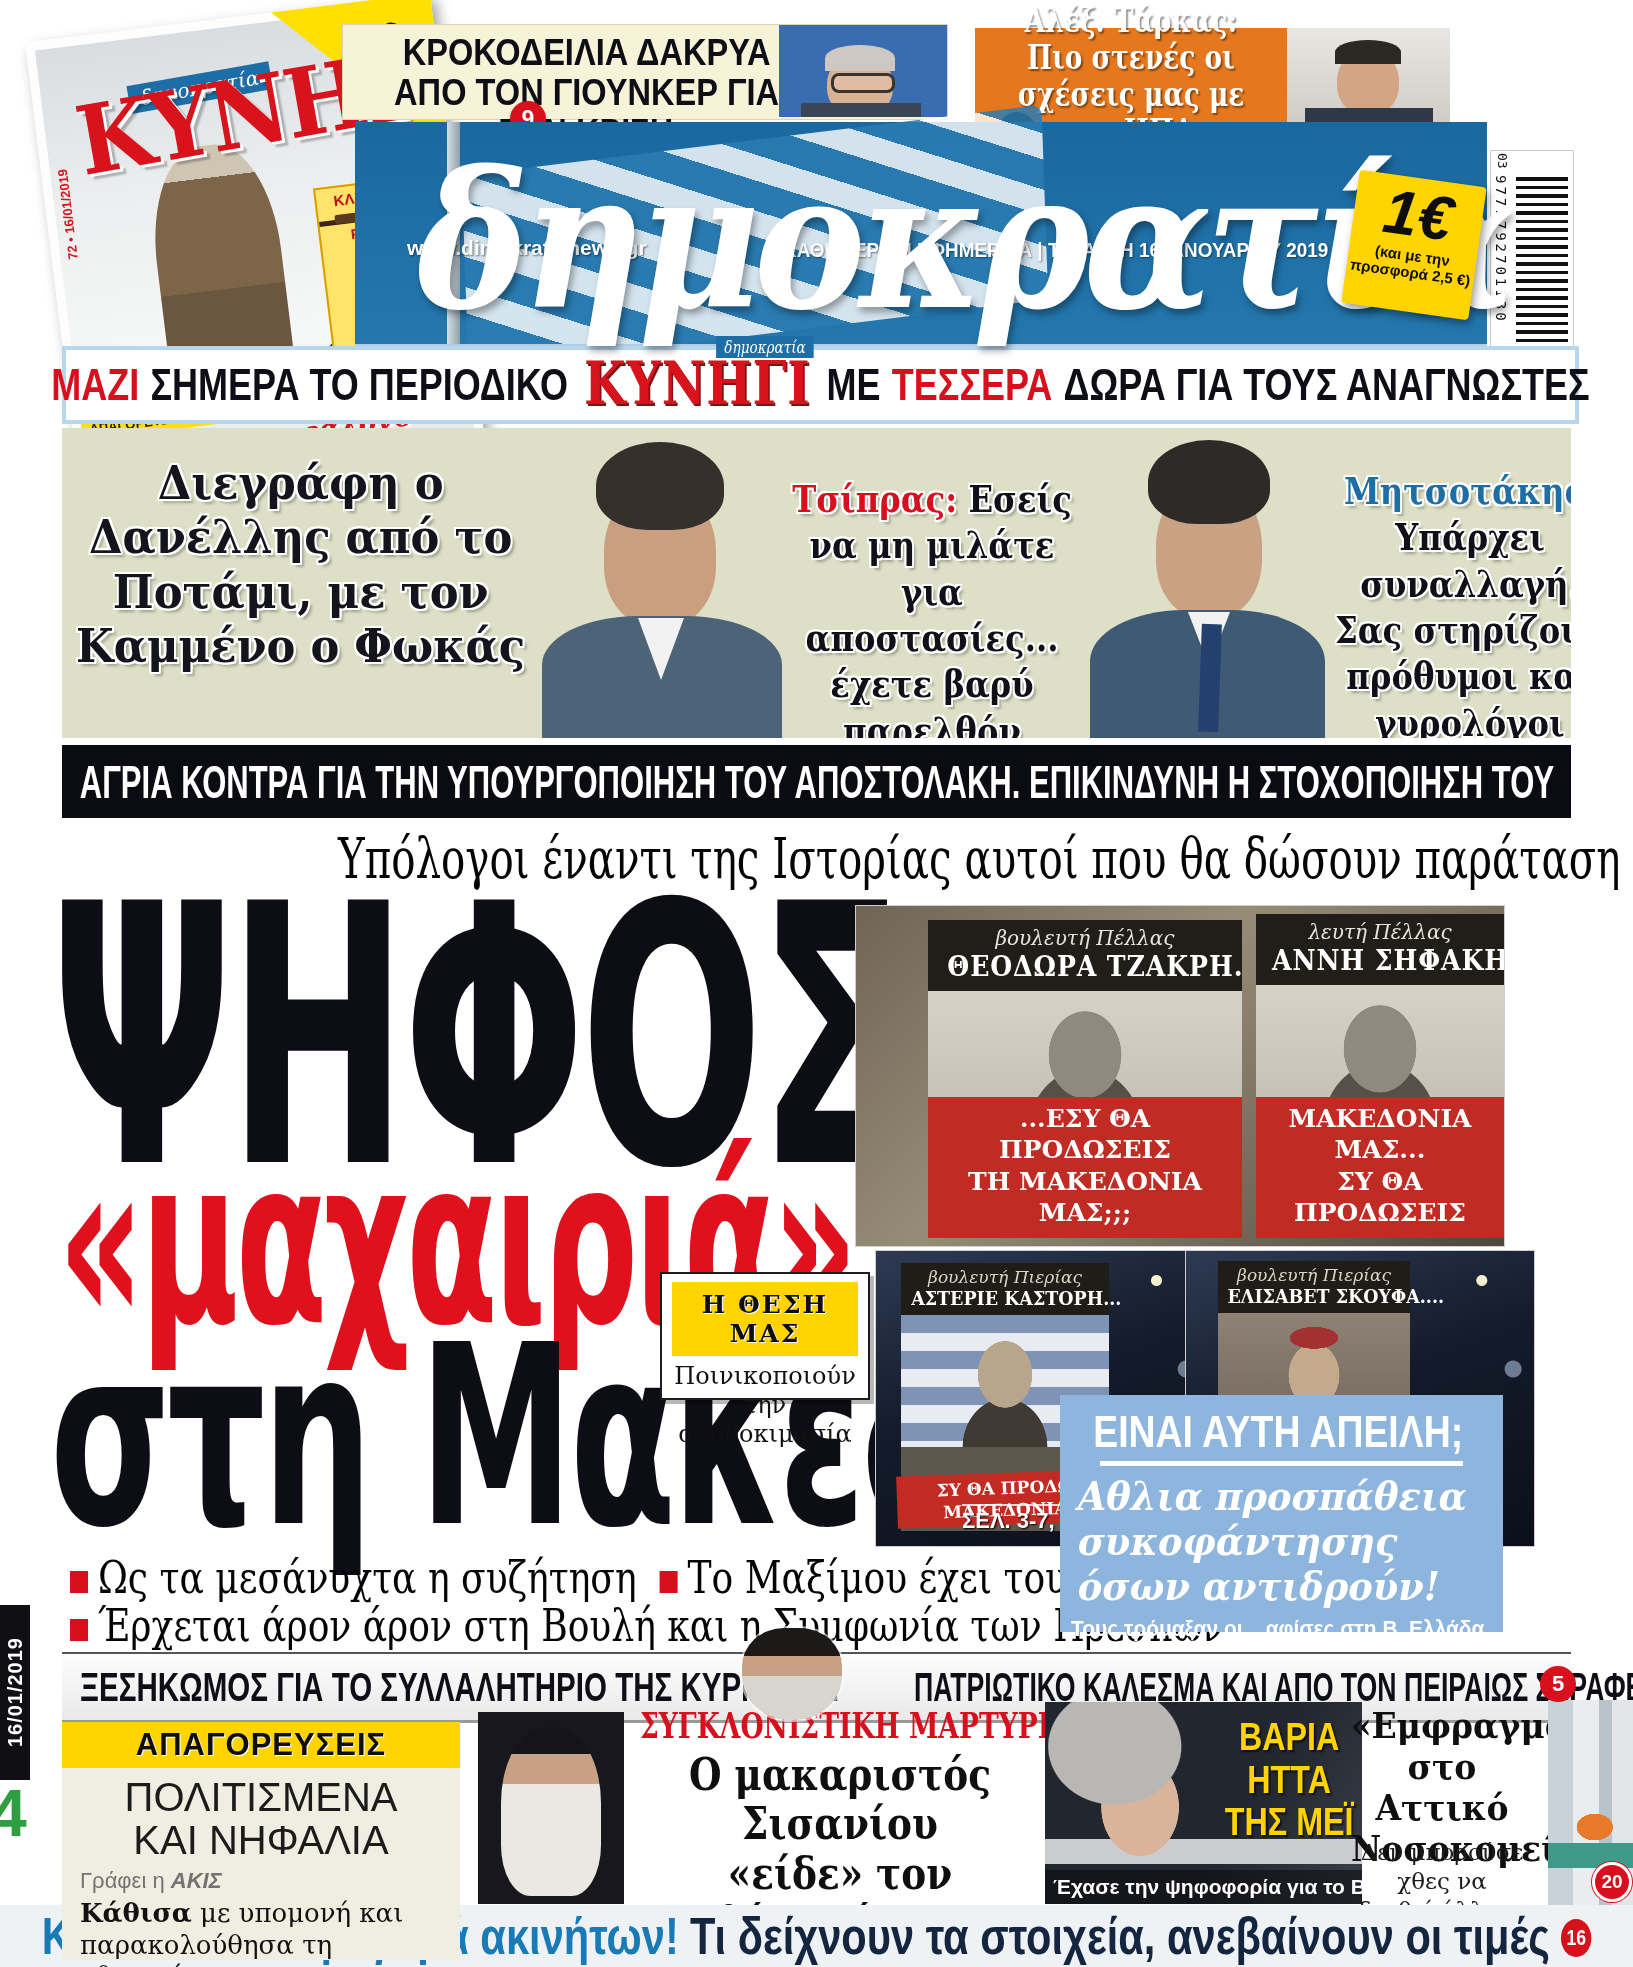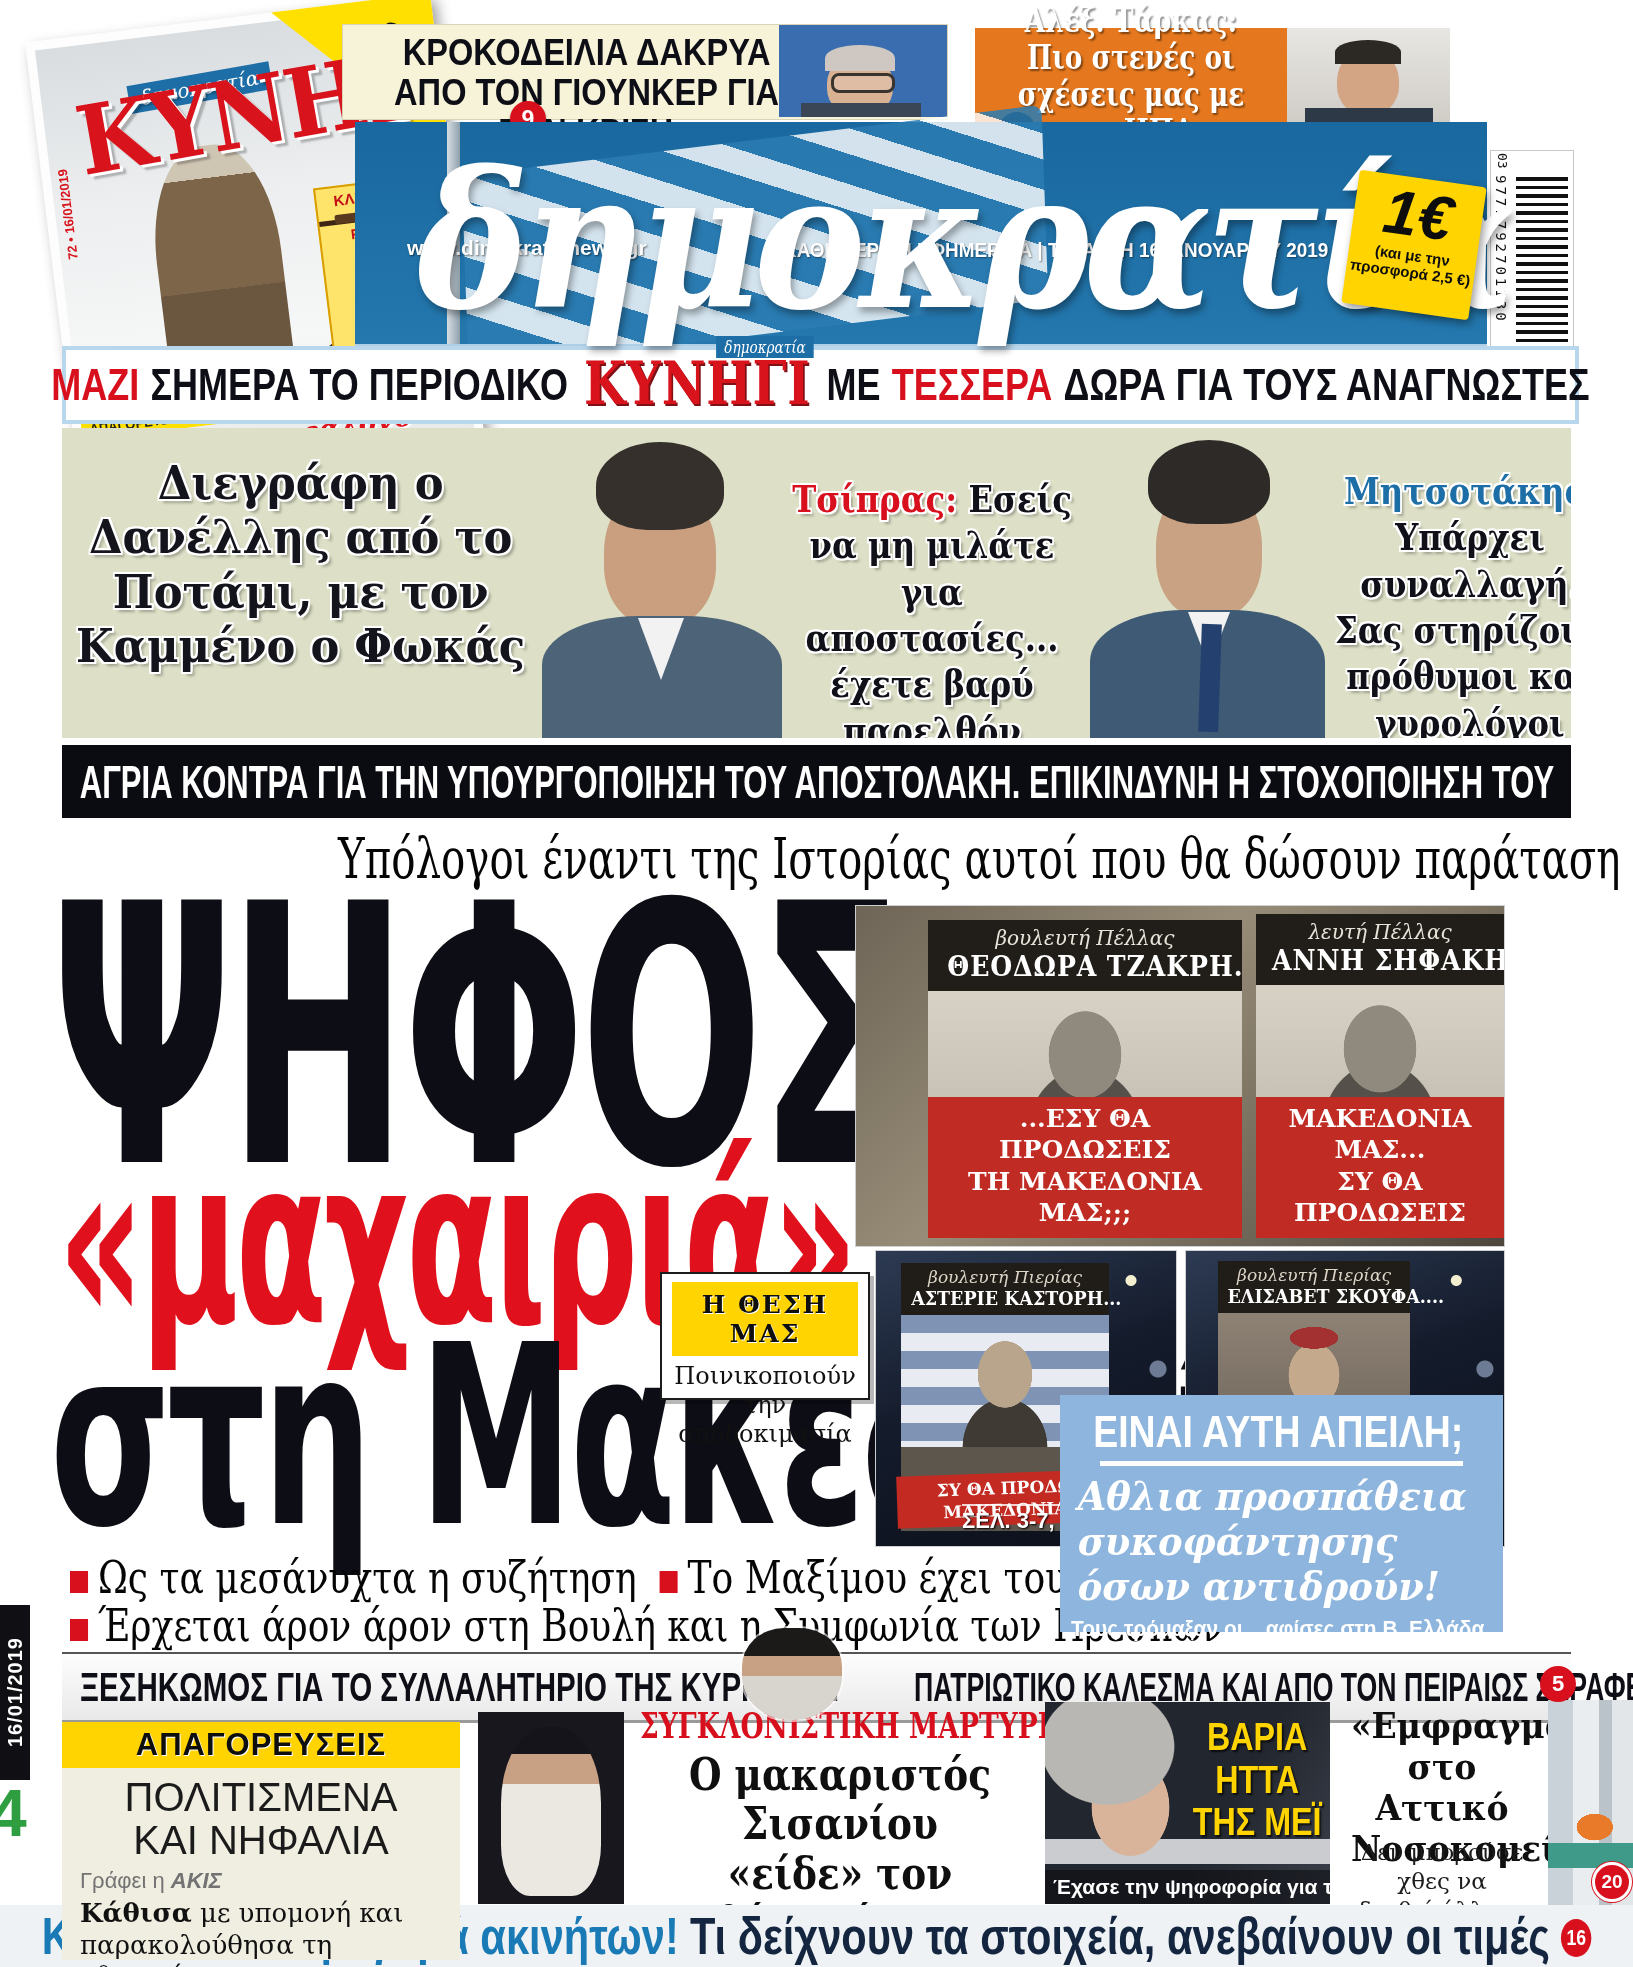--- a/index.html
+++ b/index.html
@@ -145,21 +145,21 @@
   .poster-face{height:152px;
       background:radial-gradient(ellipse 60px 72px at 50% 42%,#8f897e 0 60%,rgba(0,0,0,0) 61%),
                  radial-gradient(ellipse 95px 110px at 50% 95%,#55514a 0 60%,rgba(0,0,0,0) 61%),
                  linear-gradient(#d8d2c6,#c2bcb0);}
   .poster-strip{position:absolute;left:0;right:0;bottom:0;background:#c02b24;color:#fff;text-align:center;
       font-family:"DejaVu Serif",serif;font-weight:bold;font-size:25px;line-height:1.25;padding:6px 2px 10px;}
   .photo-night{overflow:hidden;border:1px solid #cfcfcf;
       background:radial-gradient(circle at 85% 10%,rgba(255,250,215,.95) 0 5px,rgba(0,0,0,0) 6px),
                  radial-gradient(circle at 62% 6%,rgba(255,250,215,.85) 0 4px,rgba(0,0,0,0) 5px),
                  radial-gradient(circle at 94% 40%,rgba(200,220,255,.5) 0 8px,rgba(0,0,0,0) 9px),
-                 linear-gradient(160deg,#2d3b53 0%,#141b2b 45%,#0b0f19 100%);}
+                 linear-gradient(160deg,#2d3b53 0%,#141b2b 45%,#0b0f19 100%);padding-left:30px;}
   .n1{left:875px;top:1250px;width:300px;height:295px;}
   .n2{left:1185px;top:1250px;width:318px;height:295px;}
   .mini-poster{position:absolute;background:#5d564c;}
   .mp1{left:25px;top:12px;width:208px;height:268px;}
   .mp2{left:32px;top:10px;width:192px;height:278px;}
   .mp-top{background:rgba(25,23,20,.9);padding:4px 2px 6px;text-align:center;}
   .mp-label{color:#ddd6c8;font-family:"DejaVu Serif",serif;font-style:italic;font-size:17px;}
   .mp-name{color:#fff;font-family:"DejaVu Serif",serif;font-weight:bold;font-size:19px;white-space:nowrap;
       transform:scaleX(.92);transform-origin:center;}
   .mp-face1{height:132px;
@@ -236,21 +236,21 @@
       font-size:44px;line-height:1.12;color:#0f0f0f;transform:scaleX(.85);transform-origin:center top;}
   .t-body{margin-top:10px;font-family:"DejaVu Serif",serif;font-size:25px;line-height:1.3;color:#1c1c1c;
       transform:scaleX(.82);transform-origin:left top;white-space:nowrap;}
   .rule-a{left:640px;top:1922px;width:392px;height:2px;background:#8a8a8a;}
   .rule-b{left:1345px;top:1922px;width:262px;height:2px;background:#8a8a8a;}
 
   .may-photo{left:1045px;top:1702px;width:285px;height:202px;overflow:hidden;
       background:radial-gradient(ellipse 120px 105px at 22% 22%,#b9b7b4 0 55%,rgba(0,0,0,0) 56%),
                  radial-gradient(ellipse 70px 88px at 30% 52%,#d9b49a 0 55%,rgba(0,0,0,0) 56%),
                  linear-gradient(180deg,rgba(0,0,0,0) 0 68%,#caccd0 68% 80%,rgba(0,0,0,0) 80%),
-                 linear-gradient(120deg,#22262e 0 60%,#3a3f4a 100%);}
+                 linear-gradient(120deg,#22262e 0 60%,#3a3f4a 100%);padding-left:32px;}
   .may-text{position:absolute;right:8px;top:14px;text-align:center;color:#ffd400;font-weight:900;
       font-size:38px;line-height:1.12;transform:scaleX(.85);transform-origin:right top;
       text-shadow:2px 2px 2px rgba(0,0,0,.7);}
   .may-caption{position:absolute;left:0;right:0;bottom:0;background:rgba(10,10,12,.55);color:#fff;
       font-weight:bold;font-size:21px;padding:5px 8px;white-space:nowrap;transform-origin:left bottom;}
 
   .hospital-title{left:1343px;top:1705px;width:198px;text-align:center;font-family:"DejaVu Serif",serif;
       font-weight:bold;font-size:36px;line-height:1.14;color:#0f0f0f;transform:scaleX(.92);transform-origin:center top;}
   .hospital-body{left:1343px;top:1838px;width:198px;text-align:center;font-family:"DejaVu Serif",serif;
       font-size:23px;line-height:1.25;color:#1c1c1c;}

